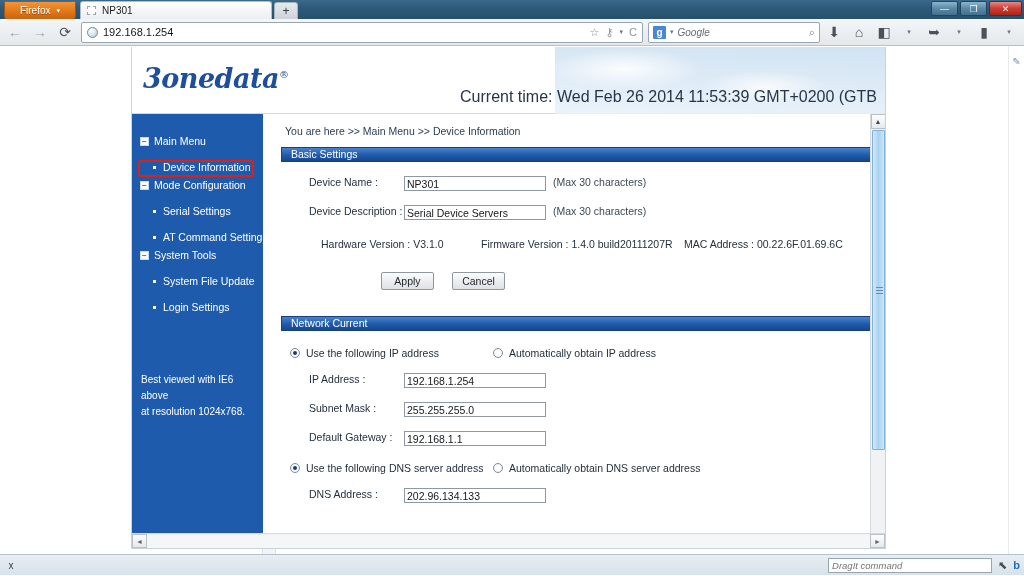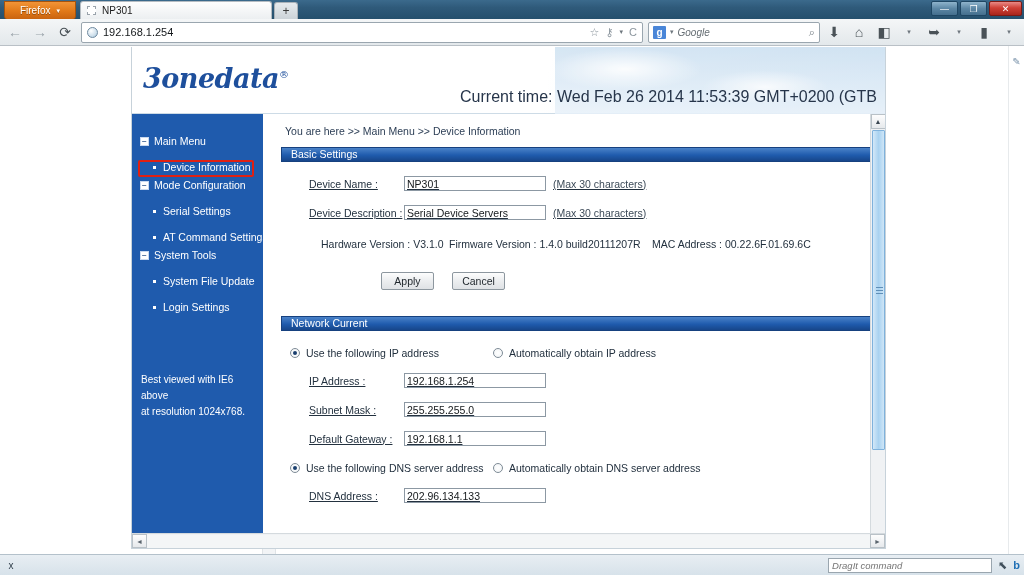--- a/index.html
+++ b/index.html
@@ -316,26 +316,25 @@
     height: 15px;
     background: linear-gradient(180deg, #4a82c8 0%, #1f5bad 55%, #17468a 100%);
     color: #ffffff;
     font-size: 10.5px;
     display: flex;
     padding-left: 9px;
     border: 1px solid #16417f;
   }
   .form-row {
     display: flex;
-    align-items: center;
+    align-items: flex-start;
     margin: 14px 0 0 0;
     padding-left: 46px;
     font-size: 10.5px;
     color: #23313f;
-    text-decoration: underline;
   }
   .form-label {
     width: 95px;
     flex: 0 0 auto;
     white-space: nowrap;
   }
   .text-input {
     width: 142px;
     height: 15px;
     border: 1px solid #8c98a3;
@@ -355,21 +354,21 @@
   }
   .info-row {
     display: flex;
     margin: 18px 0 0 0;
     padding-left: 58px;
     font-size: 10.5px;
     color: #23313f;
   }
   .info-cell { white-space: nowrap; }
   .info-cell.c1 { width: 128px; }
-  .info-cell.c2 { width: 203px; }
+  .info-cell.c2 { width: 203px; margin-left: 32px; }
   .btn-row {
     display: flex;
     gap: 18px;
     margin: 22px 0 0 0;
     padding-left: 118px;
   }
   .btn {
     width: 53px; height: 18px;
     background: linear-gradient(180deg,#fdfdfd 0%, #eceef0 48%, #dfe2e5 100%);
     border: 1px solid #8d979f;

